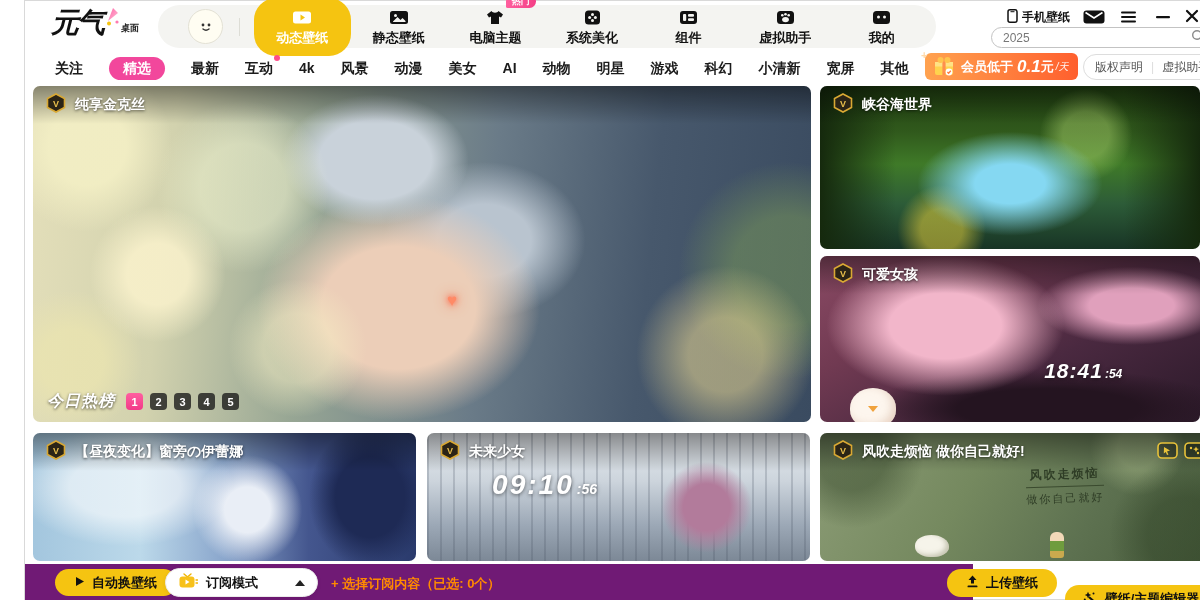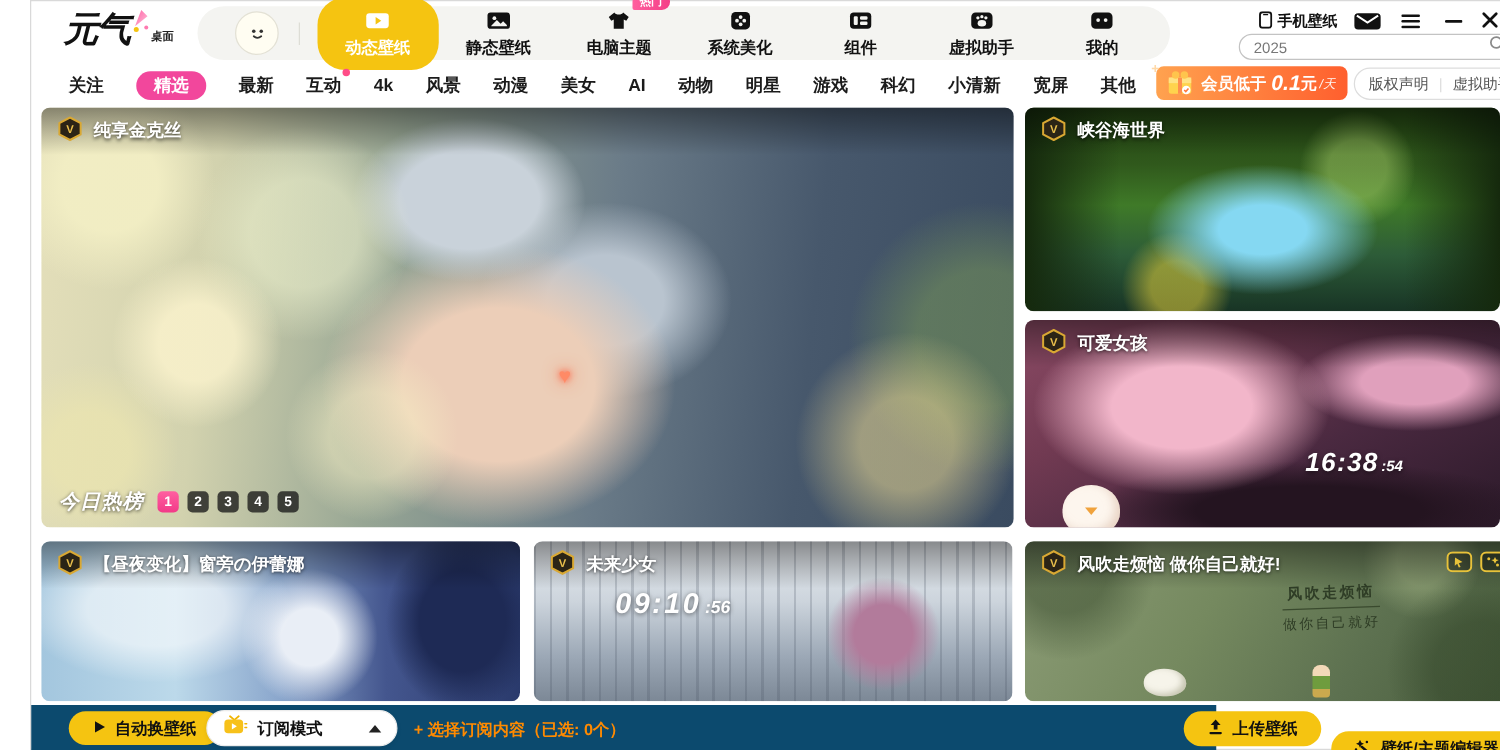--- a/index.html
+++ b/index.html
@@ -105,38 +105,38 @@
       radial-gradient(ellipse 20% 70% at 88% 50%, #1e2a55 0 45%, rgba(30,42,85,0) 80%),
       linear-gradient(90deg, #a3c6de 0%, #bcd9ea 28%, #8aa6cc 50%, #44568e 72%, #2a3a6c 100%);
   }
   .card-future { left:402px; top:432px; width:383px; height:128px;
     background:
       radial-gradient(ellipse 16% 48% at 73% 58%, #b27b9b 0 38%, rgba(178,123,155,0) 74%),
       repeating-linear-gradient(90deg, rgba(68,78,94,.22) 0 2px, rgba(68,78,94,0) 2px 13px),
       linear-gradient(180deg, #e9edf1 0%, #ccd4dc 38%, #9ca8b6 72%, #7c8896 100%);
   }
   .clock-future { left:17%; top:28%; }
-  .clock-future .hm { font-size:23px; letter-spacing:2px; }
+  .clock-future .hm { font-size:28px; letter-spacing:2px; }
   .clock-future .ss { font-size:14px; margin-left:3px; }
 
   .card-wind { left:795px; top:432px; width:397px; height:128px;
     background:
       radial-gradient(circle at 8% 18%, rgba(36,54,28,.4) 0 9%, rgba(36,54,28,0) 19%),
       radial-gradient(circle at 92% 80%, rgba(36,54,28,.35) 0 10%, rgba(36,54,28,0) 20%),
       radial-gradient(circle at 80% 12%, rgba(200,215,160,.35) 0 6%, rgba(200,215,160,0) 14%),
       linear-gradient(120deg, #8c9c76 0%, #75895f 38%, #5d7150 68%, #485c3c 100%);
   }
   .art-text { position:absolute; left:52%; top:26%; text-align:center; color:#2f3d26; transform:rotate(-2deg); z-index:2; }
   .art-line1 { font-size:12px; font-weight:bold; border-bottom:1px solid #3a4a2e; padding-bottom:3px; letter-spacing:2px; }
   .art-line2 { font-size:11px; margin-top:4px; letter-spacing:2px; }
   .wind-dog { position:absolute; left:24%; bottom:4px; width:34px; height:22px; border-radius:50% 55% 48% 48%; background:#f6f4ea; box-shadow:inset -3px -2px 5px rgba(150,150,120,.5); }
   .wind-kid { position:absolute; left:58%; bottom:3px; width:14px; height:26px; border-radius:6px 6px 3px 3px; background:linear-gradient(180deg,#f3d9b8 0 35%, #6f9c3e 35% 75%, #caa94e 75% 100%); }
 
   
-  .footer { position:absolute; left:0; top:563px; width:948px; height:37px; background:#0c4a6e; }
+  .footer { position:absolute; left:0; top:563px; width:948px; height:37px; background:#701a75; }
   .btn-yellow { position:absolute; background:#F5C411; border-radius:14px; display:flex; align-items:center; justify-content:center; gap:7px; font-size:13px; font-weight:bold; color:#111; cursor:pointer; border:none; font-family:"Liberation Sans",sans-serif; }
   .auto-btn { left:30px; top:5px; width:122px; height:27px; }
   .subscribe { position:absolute; left:140px; top:4px; width:153px; height:29px; background:#fff; border:1px solid #ececec; box-shadow:0 1px 4px rgba(0,0,0,.08); border-radius:15px; display:flex; align-items:center; padding:0 12px; gap:8px; cursor:pointer; }
   .subscribe-label { font-size:13px; font-weight:bold; color:#111; flex:1; }
   .caret-up { width:0; height:0; border-left:5px solid transparent; border-right:5px solid transparent; border-bottom:6px solid #222; }
   .select-link { position:absolute; left:306px; top:11px; font-size:13px; font-weight:bold; color:#FF8A00; cursor:pointer; }
   .upload-btn { left:922px; top:5px; width:110px; height:28px; }
   .editor-btn { left:1040px; top:21px; width:152px; height:28px;justify-content:center; }
 </style>
 </head>
@@ -378,21 +378,21 @@
     <div class="card-head">
       <span>
         <svg width="22" height="20" viewBox="0 0 22 20">
           <polygon points="11,1 19.5,5.5 19.5,14.5 11,19 2.5,14.5 2.5,5.5" fill="#2b2416" stroke="#D9A833" stroke-width="1.6"></polygon>
           <text x="11" y="13.5" text-anchor="middle" font-size="9" font-weight="bold" fill="#E8BE4C" font-family="Liberation Sans, sans-serif">V</text>
         </svg>
       </span>
       <span class="card-title">可爱女孩</span>
     </div>
     <div class="clock clock-cute">
-      <span class="hm">16:38</span>
+      <span class="hm">18:41</span>
         <span class="ss">:54</span>
     </div>
     <div class="chick"></div>
   </div>
 
   <div class="card card-elaina">
     <div class="card-head">
       <span>
         <svg width="22" height="20" viewBox="0 0 22 20">
           <polygon points="11,1 19.5,5.5 19.5,14.5 11,19 2.5,14.5 2.5,5.5" fill="#2b2416" stroke="#D9A833" stroke-width="1.6"></polygon>

